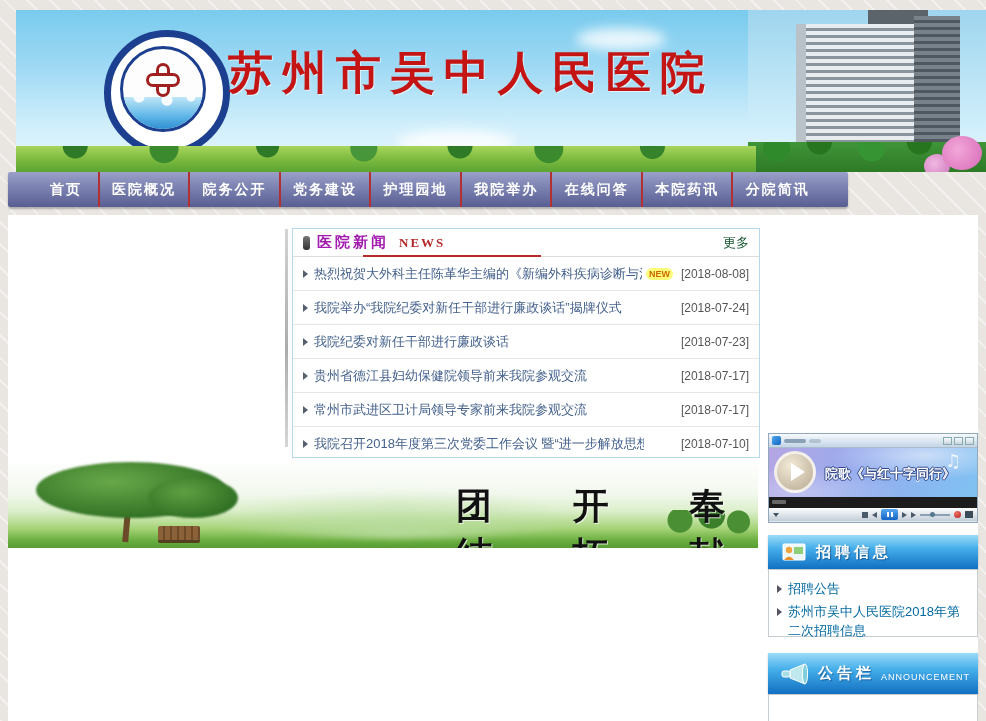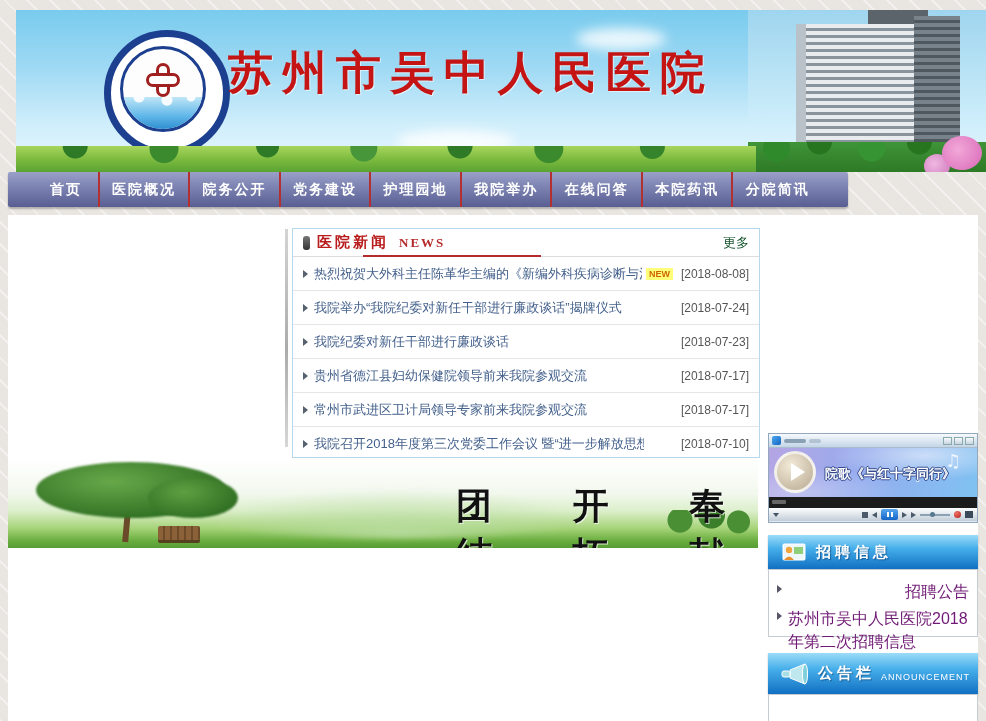--- a/index.html
+++ b/index.html
@@ -86,31 +86,31 @@
   #main{left:0;top:205px;width:970px;height:506px;background:#fff;}
 
   
   #slide-shadow{left:277px;top:14px;width:3px;height:218px;
     background:linear-gradient(180deg,#c6c6c6,#8f8f8f 55%,#c9c9c9);opacity:.75;}
 
   
   #news{left:284px;top:13px;width:468px;height:230px;border:1px solid #b5d8ec;box-sizing:border-box;background:#fff;}
   #news-h{height:27px;display:flex;align-items:center;padding:0 10px;border-bottom:1px solid #dcdcdc;position:relative;}
   .pill{width:7px;height:14px;border-radius:3px;background:linear-gradient(180deg,#777,#333);margin-right:7px;}
-  #news-h .t{font-size:15px;font-weight:bold;color:#b91c1c;letter-spacing:3px;}
+  #news-h .t{font-size:15px;font-weight:bold;color:#a21caf;letter-spacing:3px;}
   #news-h .en{font-family:"Liberation Serif",serif;font-size:13px;font-weight:bold;color:#b52a2a;letter-spacing:2px;margin-left:10px;}
   #news-h .redline{position:absolute;left:70px;bottom:-1px;width:178px;height:2px;background:#b52a2a;}
   #news-h .more{margin-left:auto;font-size:13px;color:#14532d;cursor:pointer;}
   #news ul{list-style:none;margin:0;padding:0;}
   .nrow{display:flex;align-items:center;height:33px;padding:0 10px;border-bottom:1px solid #e6e6e6;}
   .nrow:last-child{border-bottom:none;}
   .arr{width:0;height:0;border-top:4px solid transparent;border-bottom:4px solid transparent;
     border-left:5px solid #55616e;margin-right:6px;flex:0 0 auto;}
   .ntitle{font-size:13px;color:#44618c;white-space:nowrap;overflow:hidden;cursor:pointer;max-width:330px;}
-  .nbadge{background:#ffff7a;color:#c60;font-size:9px;font-weight:bold;padding:1px 3px;border-radius:0;margin-left:4px;flex:0 0 auto;}
+  .nbadge{background:#ffff7a;color:#c60;font-size:9px;font-weight:bold;padding:1px 3px;border-radius:6px;margin-left:4px;flex:0 0 auto;}
   .ndate{margin-left:auto;font-size:12px;color:#555;flex:0 0 auto;padding-left:8px;}
 
   
   #banner{left:0;top:245px;width:750px;height:88px;overflow:hidden;
     background:linear-gradient(180deg,#ffffff 0%,#f2f8ee 38%,#dcefcb 58%,#a5d377 78%,#68ad3e 92%,#579d33 100%);}
   #banner .mount{position:absolute;left:180px;top:28px;width:420px;height:50px;border-radius:50%;
     background:radial-gradient(ellipse at 50% 100%,#b9dca0,transparent 70%);filter:blur(3px);}
   #banner .canopy{position:absolute;left:28px;top:2px;width:190px;height:56px;border-radius:50%;
     background:radial-gradient(ellipse at 40% 35%,#68a84a,#2f6f22 75%);filter:blur(1px);}
   #banner .canopy2{position:absolute;left:140px;top:18px;width:90px;height:40px;border-radius:50%;
@@ -169,21 +169,21 @@
     background:linear-gradient(180deg,#9bdcf8 0%,#45aeea 40%,#1170c2 100%);box-shadow:0 1px 2px rgba(0,0,0,.2);}
   .sec-h .ht{font-size:15px;font-weight:bold;letter-spacing:4px;text-shadow:1px 1px 1px rgba(0,40,90,.5);}
   .sec-h .hen{font-size:9px;letter-spacing:1px;margin-left:6px;margin-top:6px;}
   #recruit-h{top:320px;height:34px;}
   #recruit-h svg{margin:0 10px 0 14px;}
   #ann-h{top:438px;height:41px;}
   #ann-h svg{margin:0 10px 0 10px;}
 
   .side-box{position:absolute;left:760px;width:210px;background:#fff;border:1px solid #c6cdd2;box-sizing:border-box;}
   #recruit-b{top:354px;height:68px;padding:10px 8px 0 8px;}
-  .side-item{display:flex;font-size:16px;color:#701a75;cursor:pointer;line-height:1.45;margin-bottom:4px;justify-content:space-between;}
+  .side-item{display:flex;font-size:13px;color:#0369a1;cursor:pointer;line-height:1.45;margin-bottom:4px;}
   .side-item .arr{margin-top:5px;border-left-color:#556;}
   #ann-b{top:479px;height:184px;}
 
   svg{display:block}
 </style>
 </head>
 <body>
 
 <div id="page">
  <div id="site">

